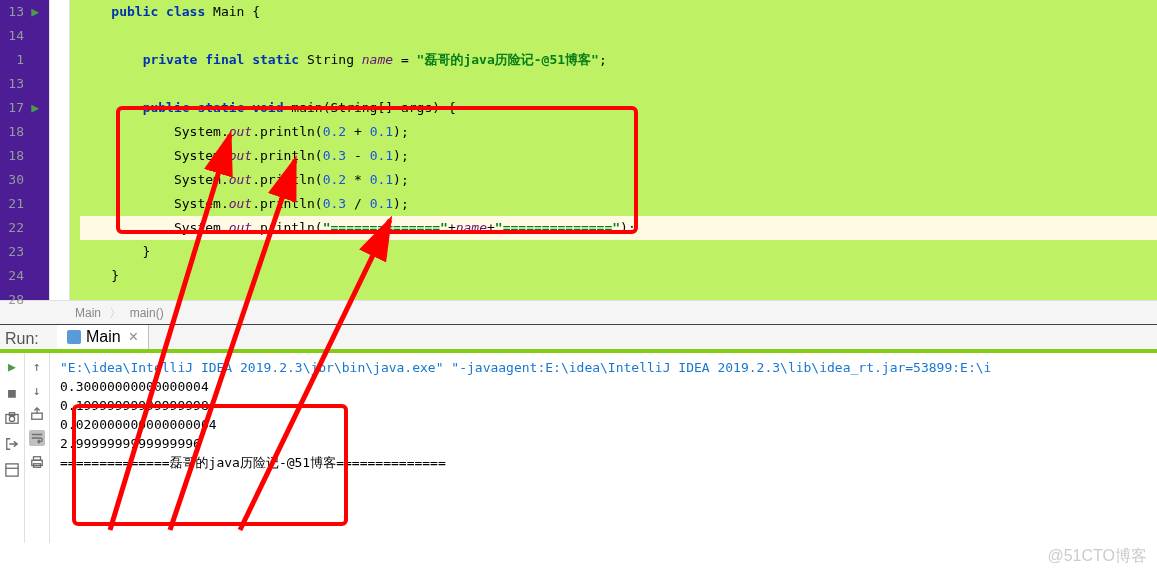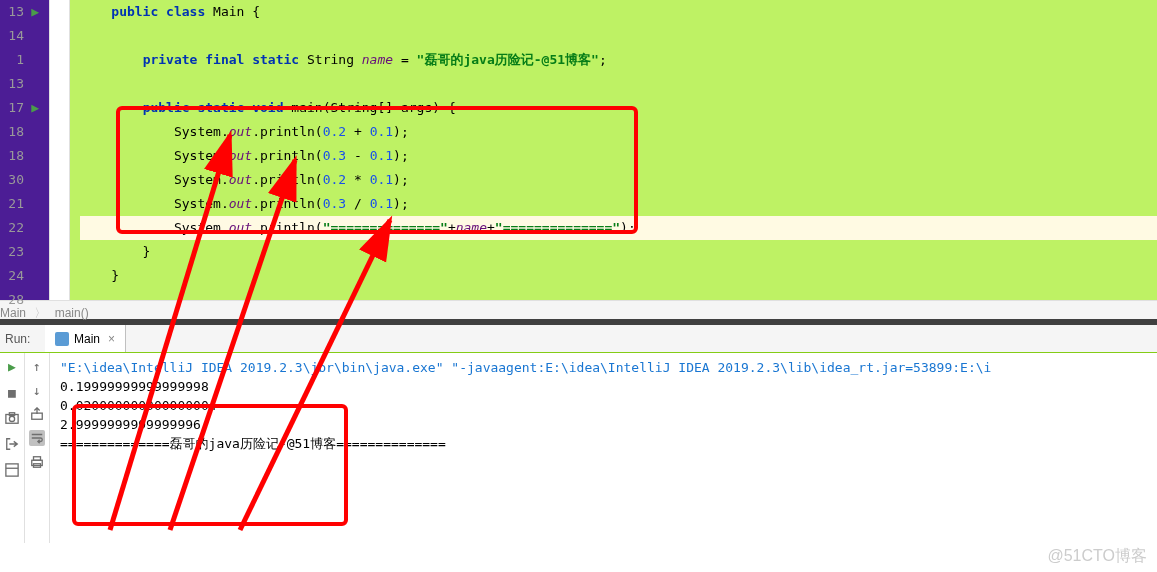--- a/index.html
+++ b/index.html
@@ -43,36 +43,38 @@
     }
     .code-line.highlighted { background: #fffae3; }
     .kw { color: #0033b3; font-weight: bold; }
     .str { color: #067d17; font-weight: bold; }
     .num { color: #1750eb; }
     .static-field { color: #660e7a; font-style: italic; }
 
     .breadcrumb {
       height: 25px;
       line-height: 25px;
+      padding-left: 75px;
       color: #888;
       font-family: -apple-system, sans-serif;
       font-size: 12px;
       border-top: 1px solid #e0e0e0;
-      border-bottom: 6px solid #404040;
+      border-bottom: 1px solid #404040;
       background: #f5f5f5;
     }
     .breadcrumb .sep { color: #bbb; margin: 0 5px; }
     .run-header {
       height: 28px;
       line-height: 28px;
       display: flex;
-      border-bottom: 1px solid #84cc16;
+      border-bottom: 4px solid #84cc16;
       background: #f5f5f5;
       font-family: -apple-system, sans-serif;
-      font-size: 12px;
+      font-size: 16px;
+      gap: 12px;
     }
     .run-label {
       width: 45px;
       padding-left: 5px;
       color: #555;
     }
     .run-tab {
       display: flex;
       align-items: center;
       padding: 0 10px;
@@ -243,20 +245,21 @@
       <div class="tb-icon">
         <svg width="14" height="14" viewBox="0 0 16 16">
             <rect x="4" y="2" width="8" height="4" fill="none" stroke="#6e6e6e" stroke-width="1.5"></rect>
             <rect x="2" y="6" width="12" height="6" fill="none" stroke="#6e6e6e" stroke-width="1.5"></rect>
             <rect x="4" y="10" width="8" height="4" fill="none" stroke="#6e6e6e" stroke-width="1.5"></rect>
           </svg>
       </div>
     </div>
     <div class="console" id="console">
         <div class="console-line"><span class="link">"E:\idea\IntelliJ IDEA 2019.2.3\jbr\bin\java.exe" "-javaagent:E:\idea\IntelliJ IDEA 2019.2.3\lib\idea_rt.jar=53899:E:\i</span></div>
+        <div class="console-line">0.30000000000000004</div>
         <div class="console-line">0.19999999999999998</div>
         <div class="console-line">0.020000000000000004</div>
         <div class="console-line">2.9999999999999996</div>
         <div class="console-line">==============磊哥的java历险记-@51博客==============</div>
       </div>
   </div>
 </div>
 
 <div class="red-box" style="left:116px; top:106px; width:522px; height:128px;"></div>
 <div class="red-box" style="left:72px; top:404px; width:276px; height:122px;"></div>

